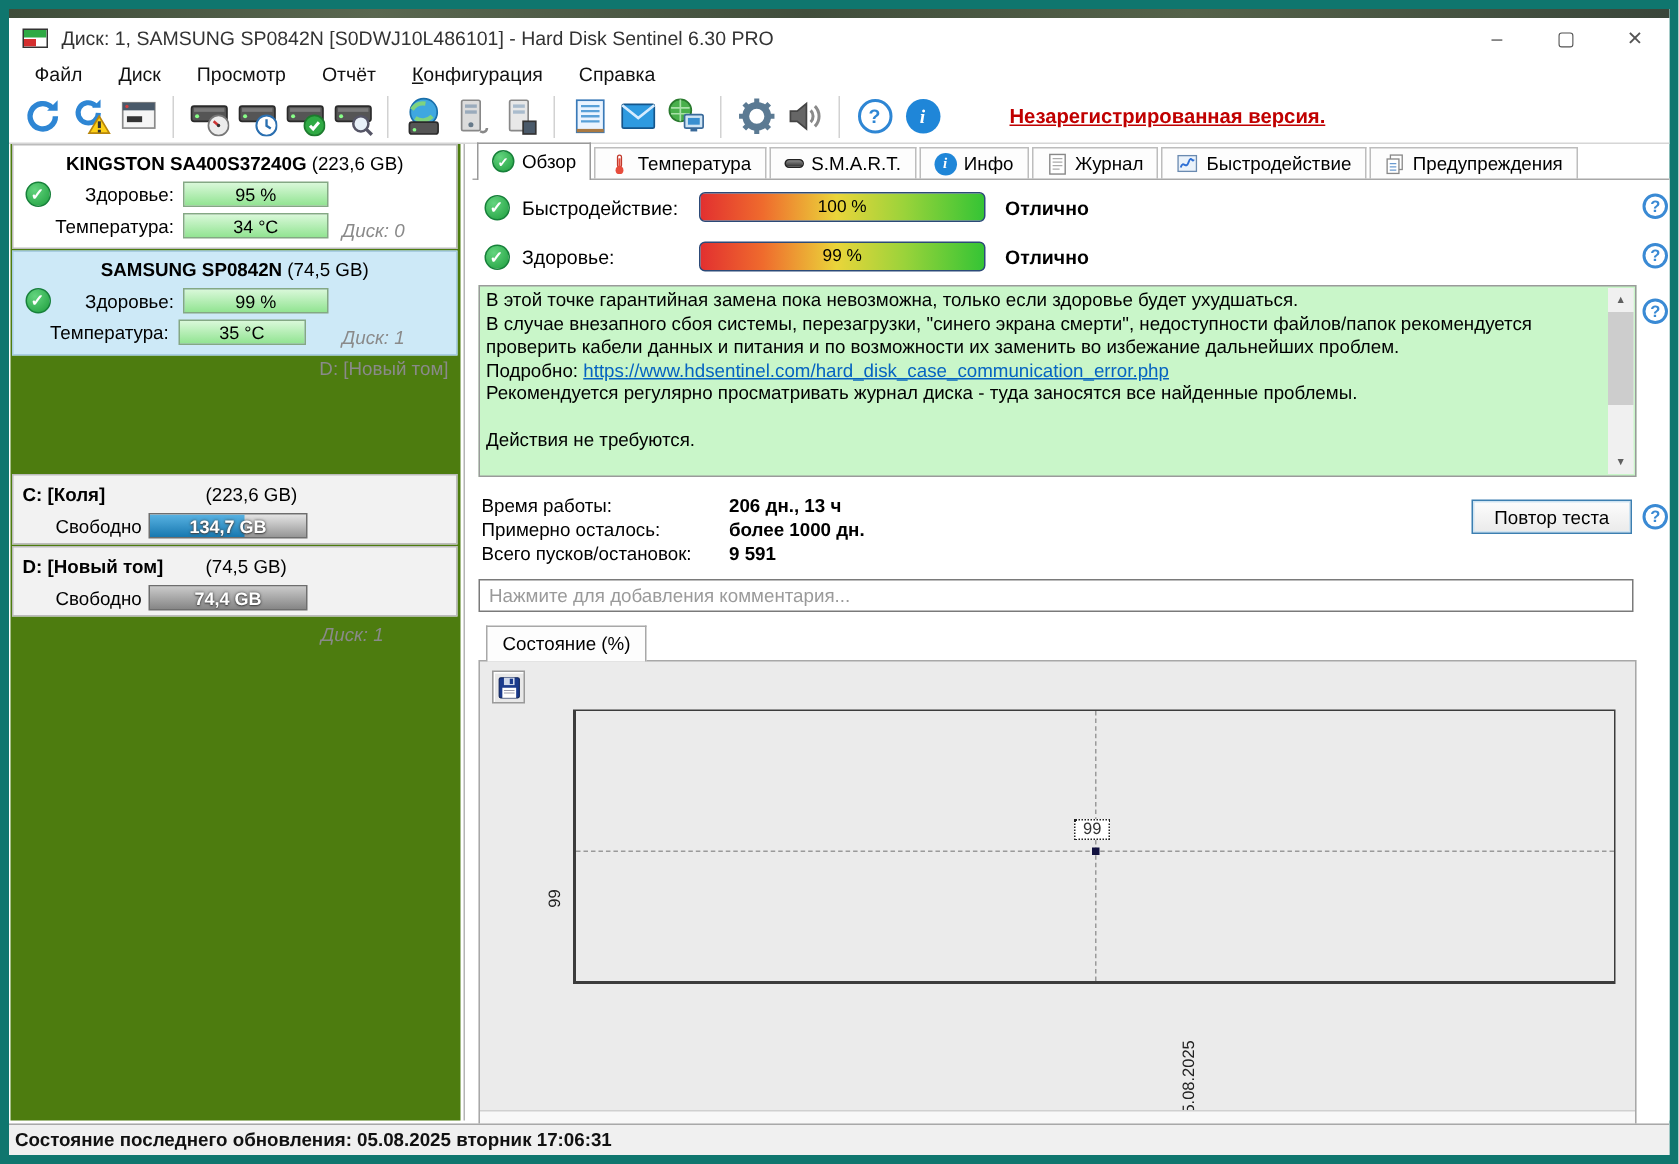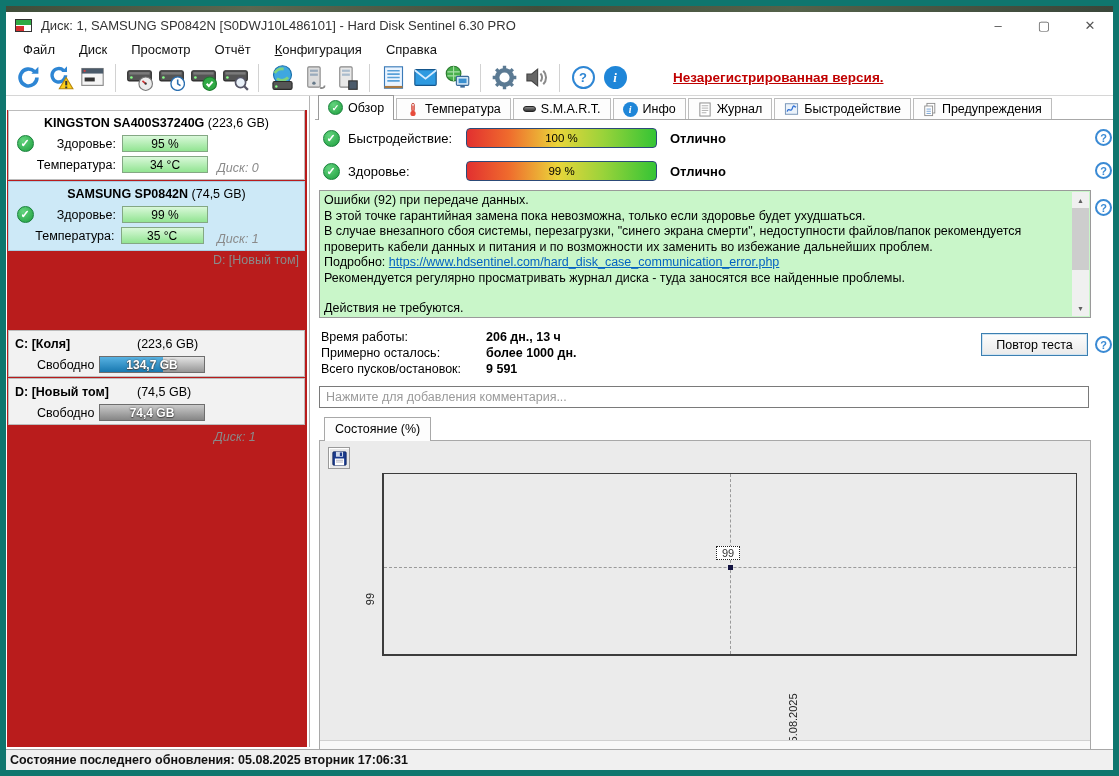--- a/index.html
+++ b/index.html
@@ -35,29 +35,29 @@
   .help-circle { width:23px; height:23px; border:2.5px solid #2e86d4; color:#2e86d4; font-weight:bold; font-size:13px; background:#fff; }
   .info-circle { width:23px; height:23px; background:#1f86d8; color:#fff; font-weight:bold; font-size:13px; font-family:"Liberation Serif",serif; font-style:italic; }
   .help-sm { width:17px; height:17px; border:2px solid #3a8ad4; color:#3a8ad4; font-weight:bold; font-size:11px; background:#fff; }
 
   
   .v-divider { position:absolute; top:90px; bottom:23px; width:1px; background:#b4b4b4; }
   .statusbar { position:absolute; left:0; right:0; bottom:0; height:21px; background:#f0f0f0; border-top:1px solid #a8a8a8; display:flex; align-items:center; padding-left:4px; }
   .statusbar span { font-size:12.5px; font-weight:bold; color:#111; }
 
   
-  .sidebar { position:absolute; left:1px; top:104px; width:300px; bottom:23px; background:#b91c1c;text-decoration:underline; }
+  .sidebar { position:absolute; left:1px; top:90px; width:300px; bottom:23px; background:#4d7c0f;text-decoration:underline; }
   .disk-card { position:absolute; left:1px; width:297px; background:#fff; border:1px solid #bcbcbc; padding:3px 5px; }
   .disk-card.selected { background:#cde9f7; border-color:#a8cde2; }
   .card-title { text-align:center; font-size:12.5px; padding:2px 0 3px; color:#000; white-space:nowrap; }
   .card-title b { font-weight:bold; }
   .d-row { display:flex; align-items:center; height:21px; }
   .d-ico { width:22px; display:flex; justify-content:center; }
   .d-label { width:86px; text-align:right; padding-right:6px; font-size:12.5px; color:#000; white-space:nowrap; }
-  .mini-bar { width:86px; height:17px; border:1px solid #84a884; background:linear-gradient(#d9f8d9,#92e492); display:flex; align-items:center; justify-content:center; font-size:12px; color:#000; }
+  .mini-bar { width:97px; height:17px; border:1px solid #84a884; background:linear-gradient(#d9f8d9,#92e492); display:flex; align-items:center; justify-content:center; font-size:12px; color:#000; }
   .d-note { margin-left:9px; font-size:12.5px; color:#8a8a8a; white-space:nowrap;margin-top:48px; }
   .d-note.italic { font-style:italic; }
   .check-ico { width:17px; height:17px; border-radius:50%; background:radial-gradient(circle at 35% 30%, #63d47e, #1e9e3e); border:1px solid #17803a; color:#fff; font-size:11px; font-weight:bold; display:flex; align-items:center; justify-content:center; }
 
   .part-card { position:absolute; left:1px; width:297px; background:#f2f2f2; border:1px solid #bcbcbc; padding:3px 6px; }
   .p-row1 { display:flex; align-items:center; height:20px; font-size:12.5px; }
   .p-name { width:122px; font-weight:bold; color:#000; }
   .p-size { color:#000; }
   .p-row2 { display:flex; align-items:center; height:21px; }
   .p-free { width:62px; margin-left:22px; font-size:12.5px; color:#000; }
@@ -410,21 +410,20 @@
           <span class="check-ico">✓</span>
         </span>
       <span class="ov-label">Здоровье:</span>
       <span class="grad-bar">99 %</span>
       <span class="ov-rating">Отлично</span>
     </div>
     <span class="circle-ico help-sm help-col" style="top:42px;">?</span>
 
     <div class="msg-box">
       <div class="msg-text">
-        <div>Ошибки (92) при передаче данных.</div>
         <div>В этой точке гарантийная замена пока невозможна, только если здоровье будет ухудшаться.</div>
         <div>В случае внезапного сбоя системы, перезагрузки, "синего экрана смерти", недоступности файлов/папок рекомендуется проверить кабели данных и питания и по возможности их заменить во избежание дальнейших проблем.</div>
         <div><span>Подробно: </span><a href="#">https://www.hdsentinel.com/hard_disk_case_communication_error.php</a></div>
         <div>Рекомендуется регулярно просматривать журнал диска - туда заносятся все найденные проблемы.</div>
         <div class="msg-footer">Действия не требуются.</div>
       </div>
       <div class="msg-scroll">
         <div class="scr-btn">▲</div>
         <div class="scr-thumb"></div>
         <div class="scr-btn bottom">▼</div>

